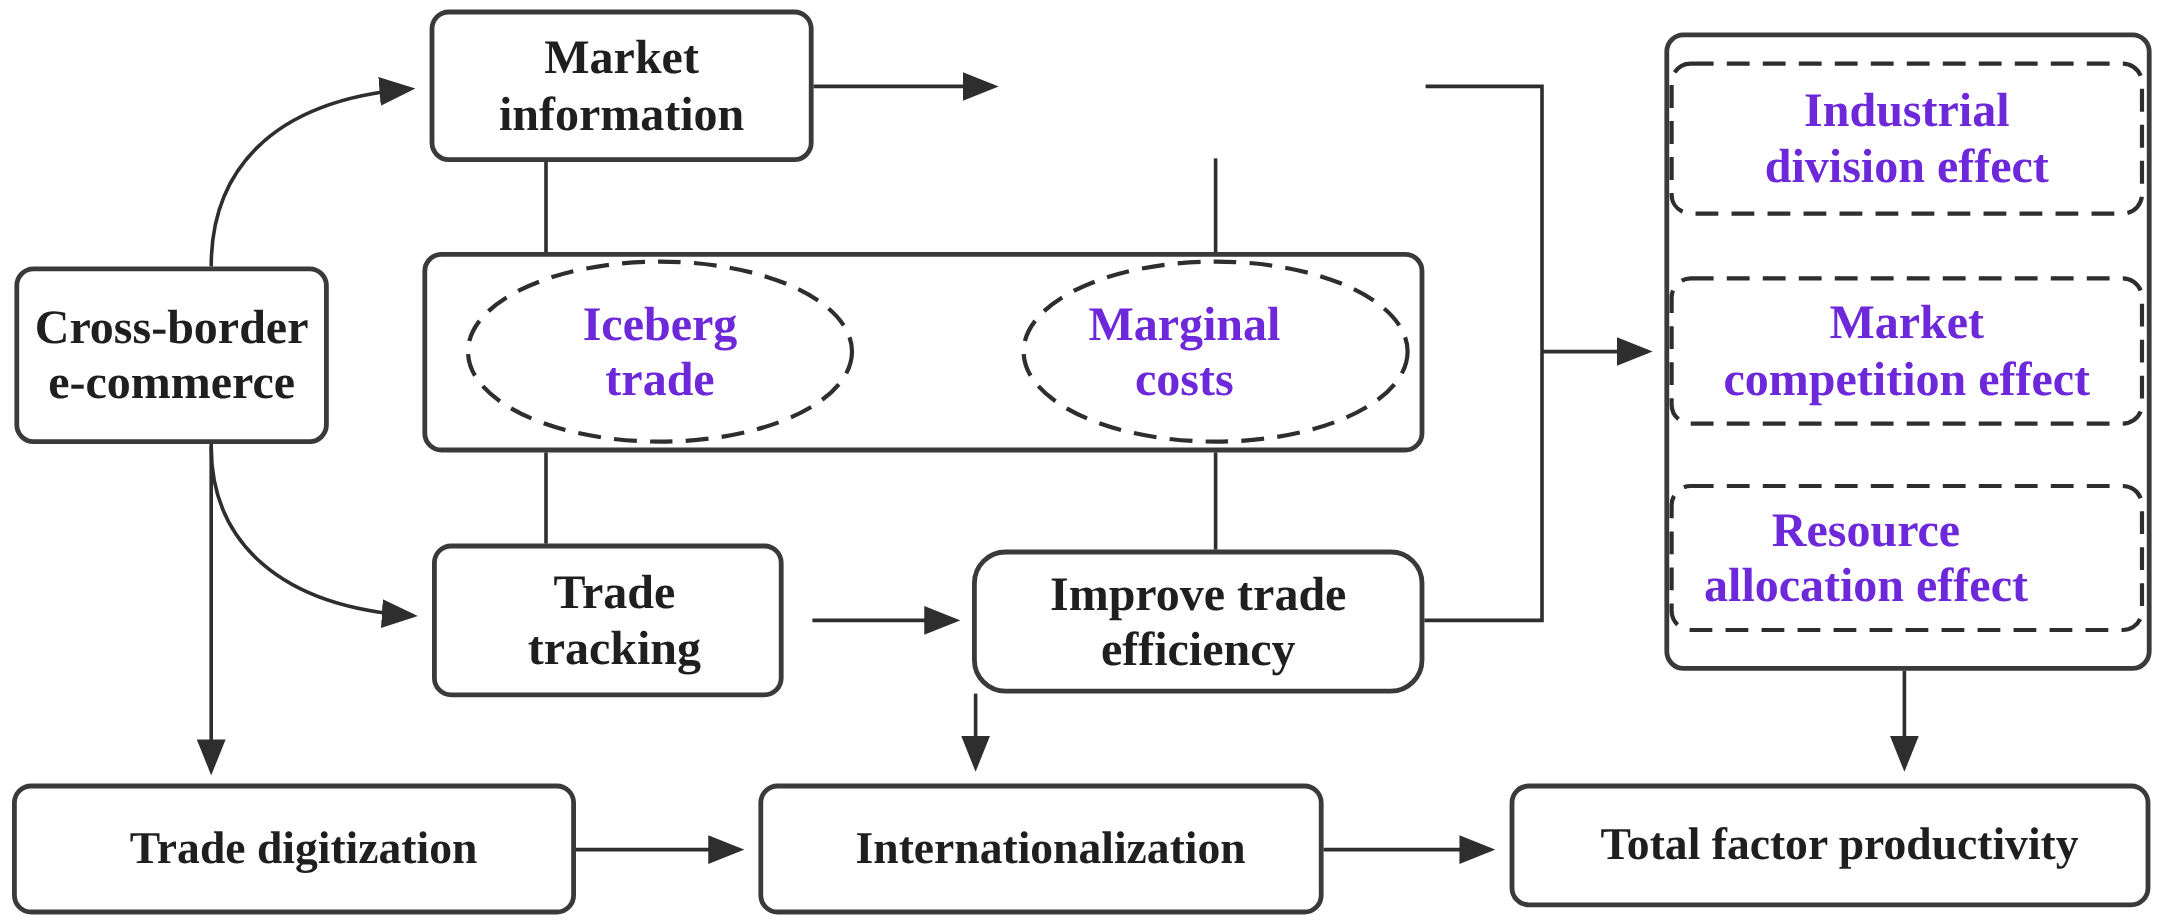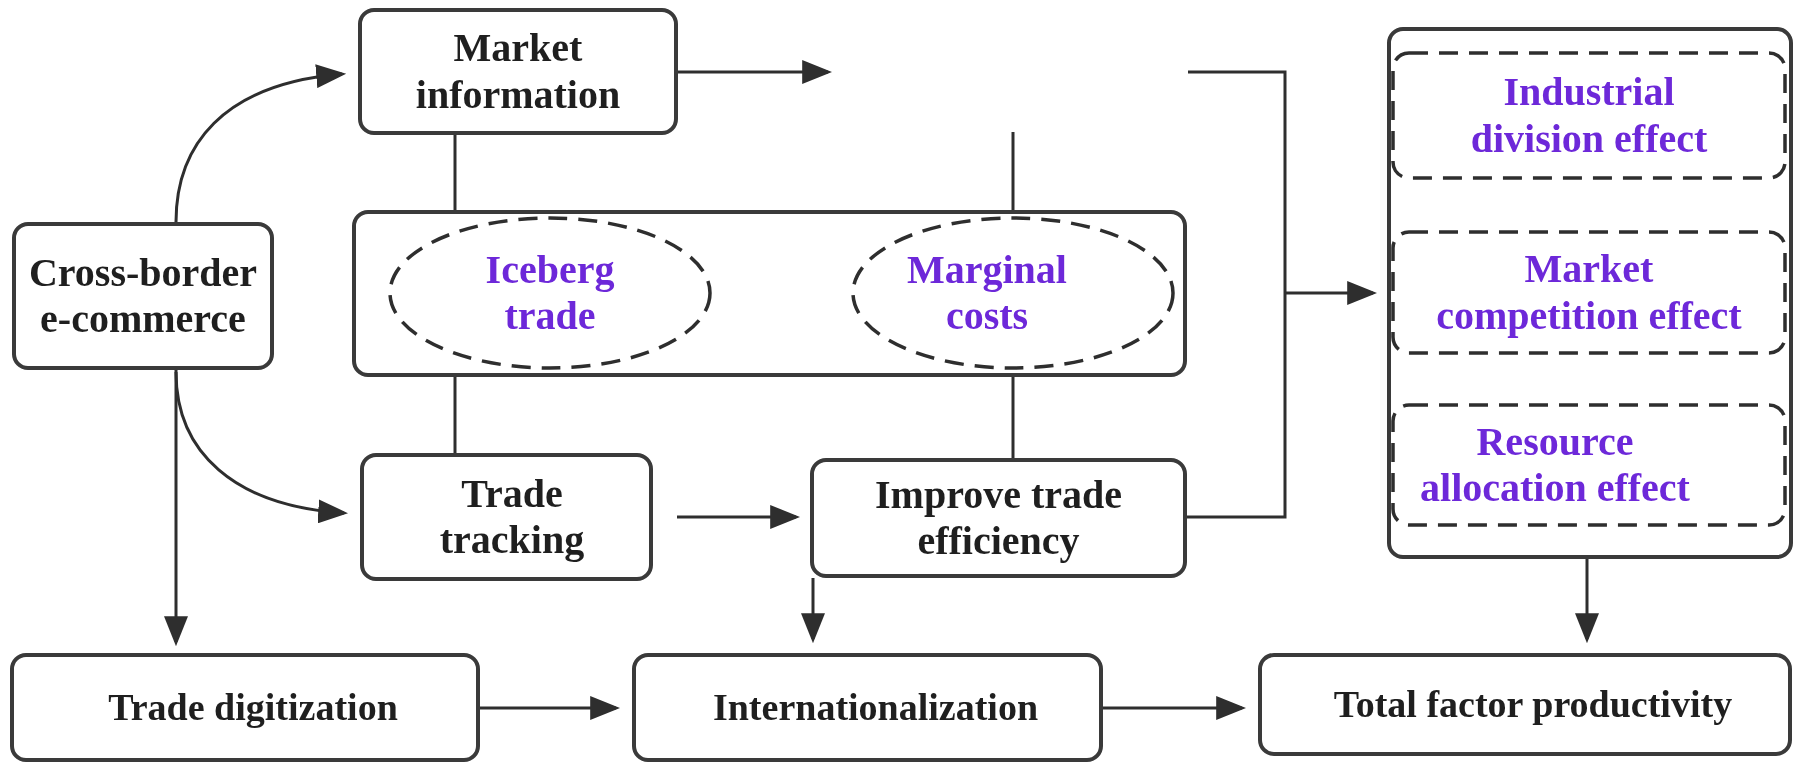--- a/index.html
+++ b/index.html
@@ -110,21 +110,21 @@
   <div class="node" style="left:12px; top:222px; width:262px; height:148px;">Cross-border
 e-commerce</div>
 
   <div class="node" style="left:358px; top:8px; width:320px; height:127px;">Market
 information</div>
 
 
   <div class="node" style="left:360px; top:453px; width:293px; height:128px;padding-left:11px;">Trade
 tracking</div>
 
-  <div class="node" style="left:810px; top:458px; width:377px; height:120px;">Improve trade
+  <div class="node" style="left:810px; top:458px; width:377px; height:120px;border-radius:28px;">Improve trade
 efficiency</div>
 
   <div class="node small-font" style="left:10px; top:653px; width:470px; height:109px;">Trade digitization</div>
 
   <div class="node small-font" style="left:632px; top:653px; width:471px; height:109px;">Internationalization</div>
 
   <div class="node small-font" style="left:1258px; top:653px; width:534px; height:103px;">Total factor productivity</div>
 
   <div class="overlay-label" style="left:430px; top:240px; width:240px; height:106px;">Iceberg
 trade</div>

